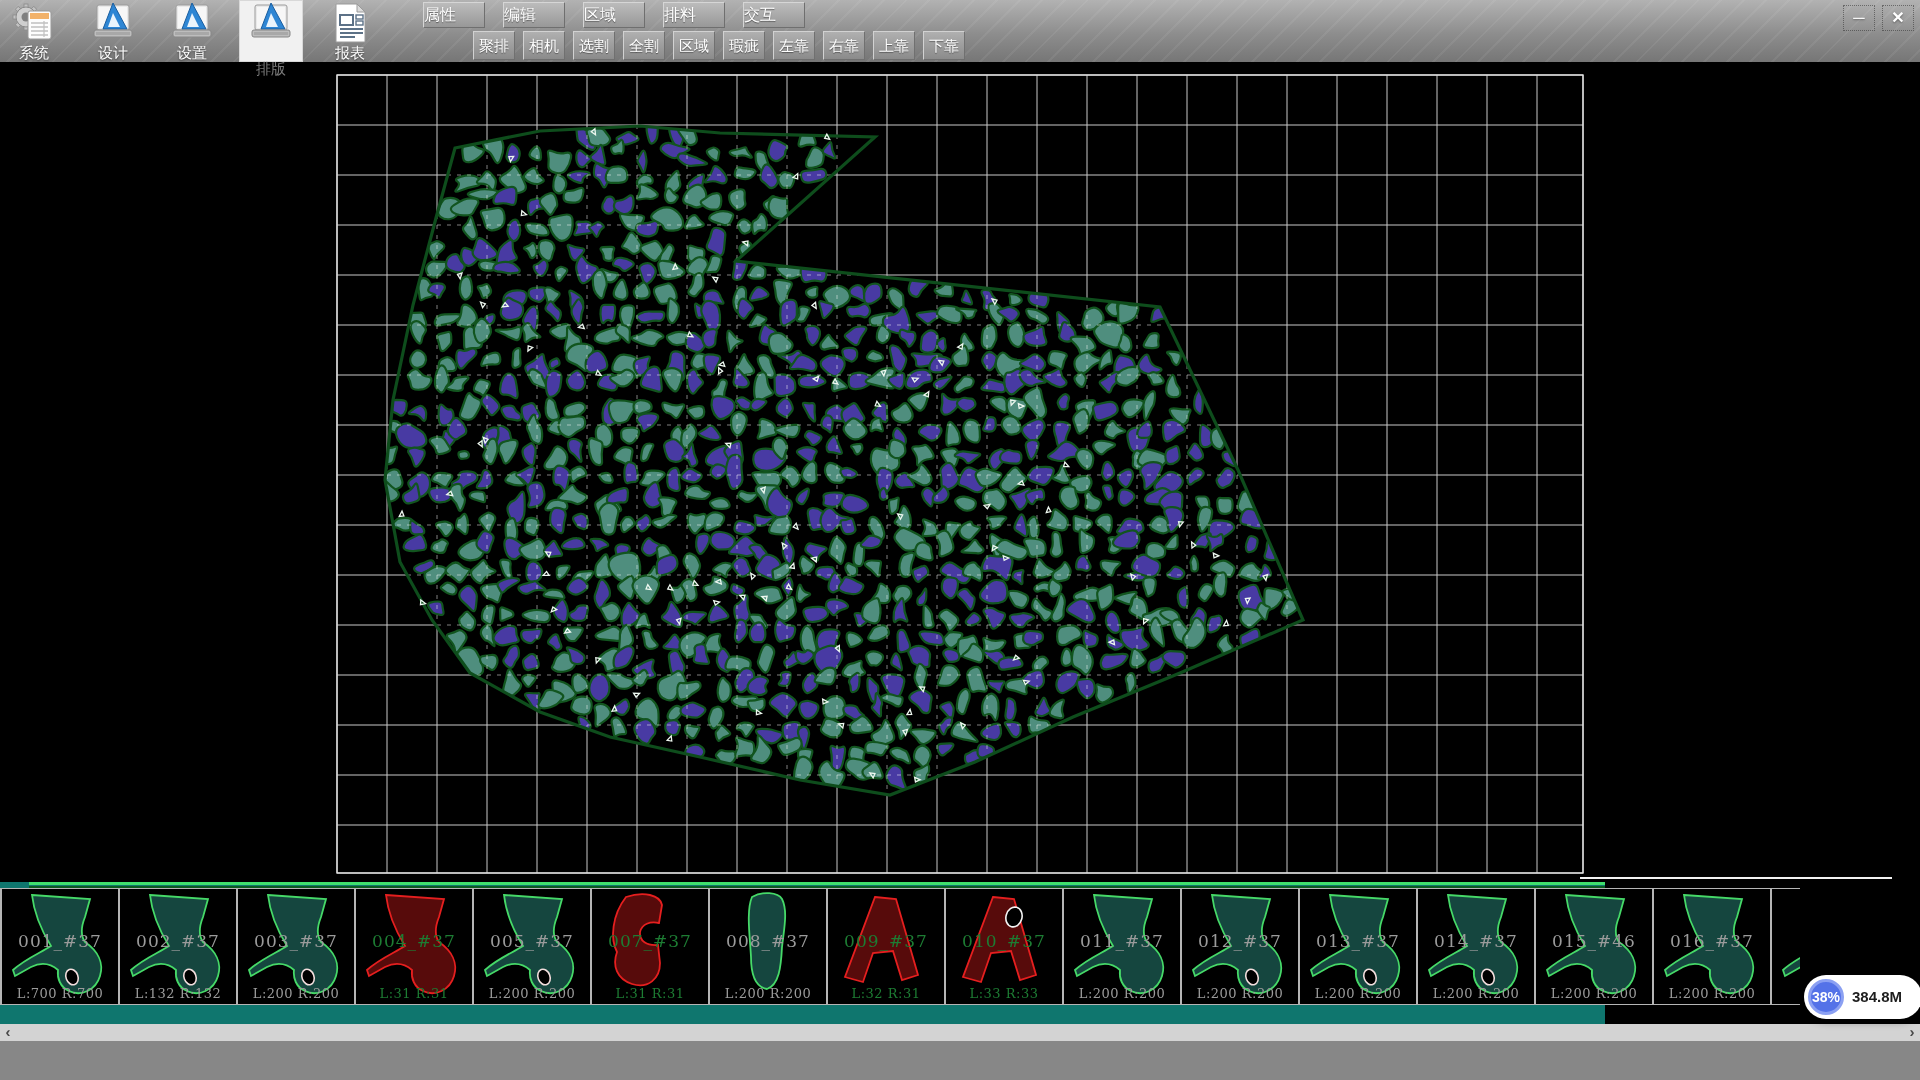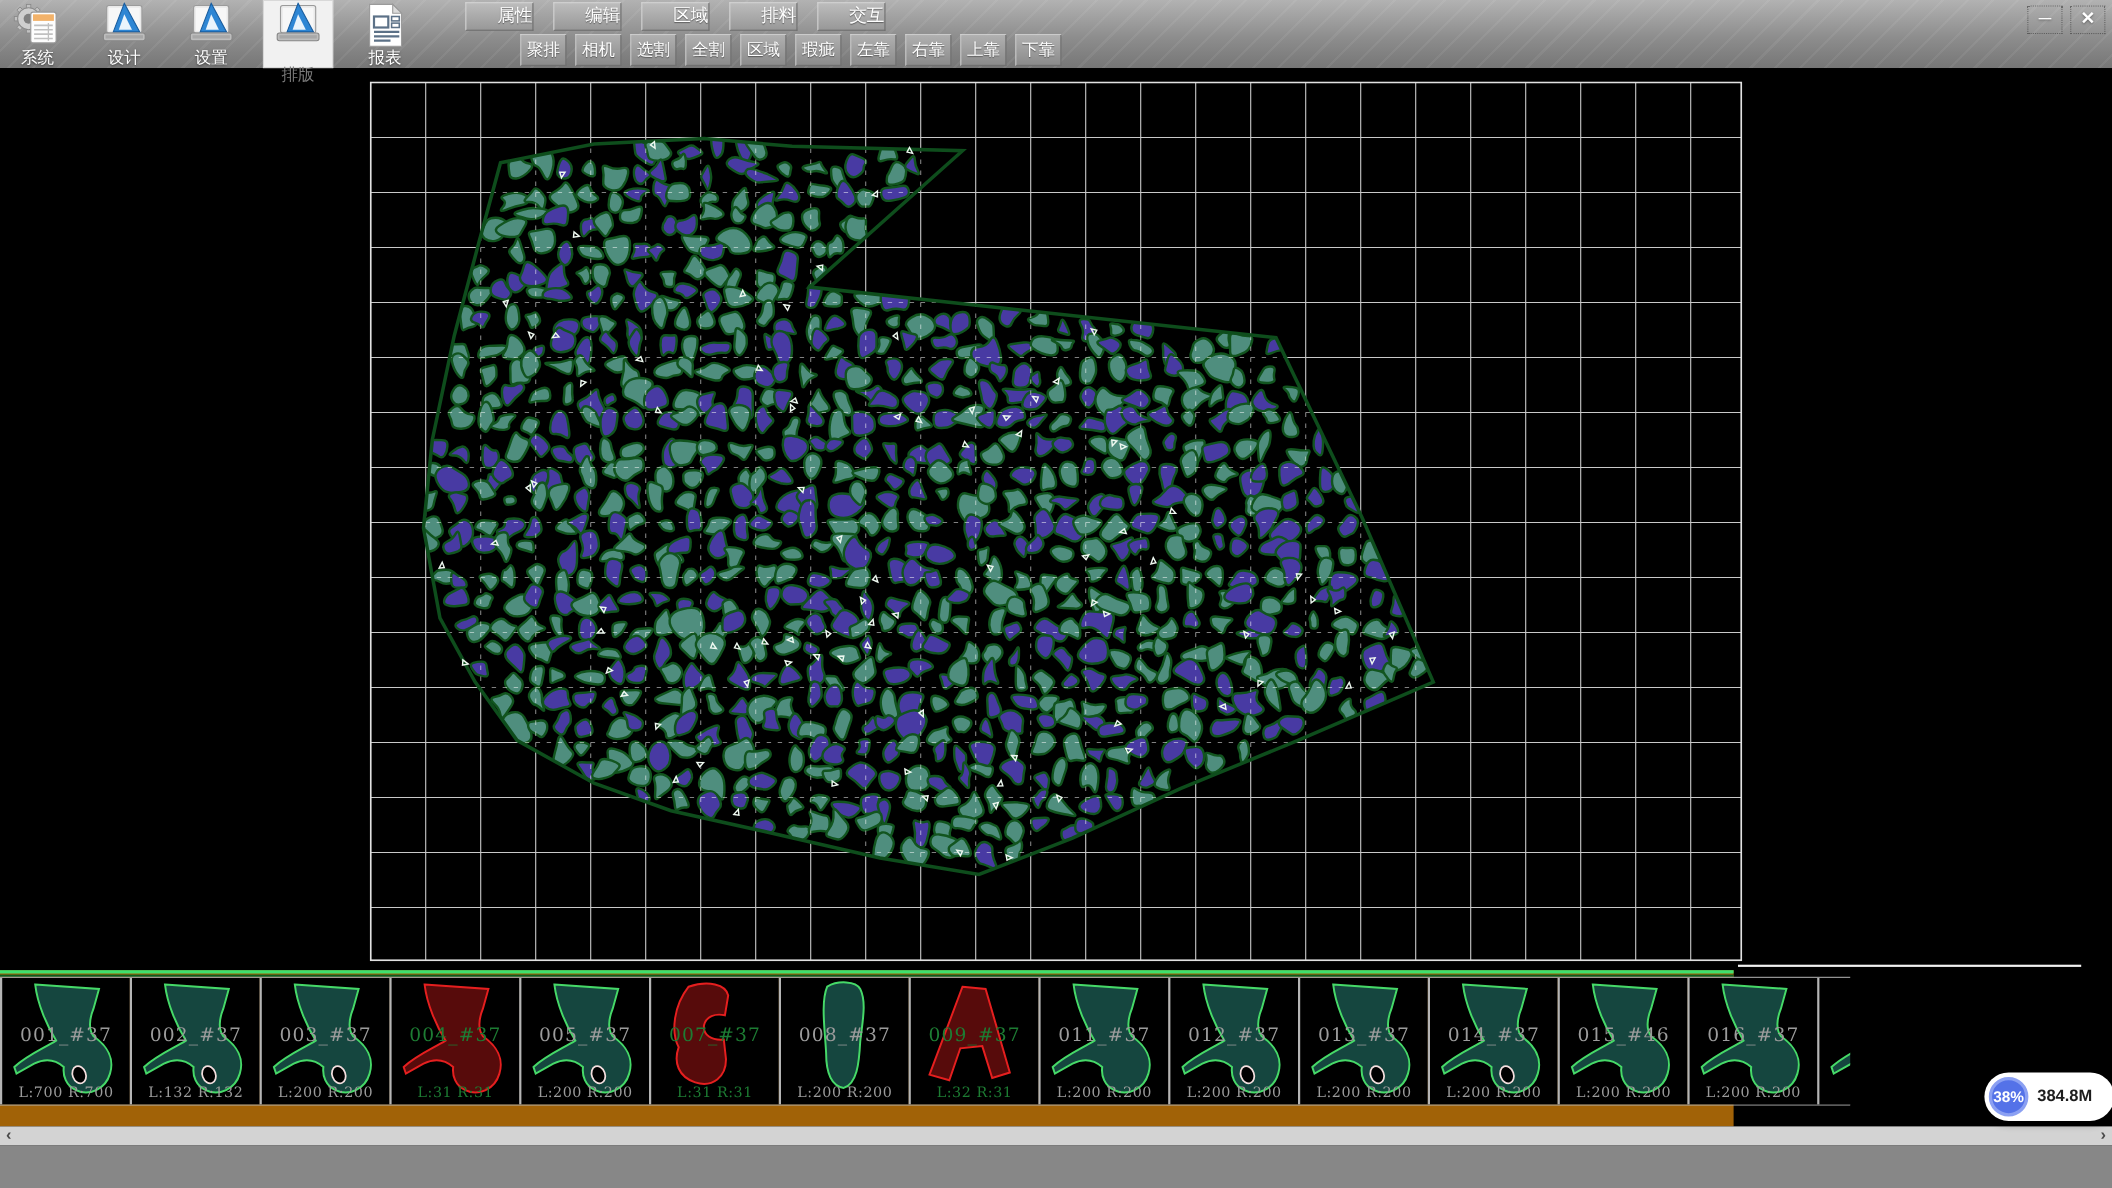--- a/index.html
+++ b/index.html
@@ -12,37 +12,37 @@
   .toolbar::after{content:"";position:absolute;inset:0;pointer-events:none;
     background:repeating-linear-gradient(135deg,rgba(255,255,255,.06) 0 2px,transparent 2px 16px);}
   .main-buttons{position:absolute;left:2px;top:0;height:62px;display:flex;gap:15px;z-index:2;}
   .main-btn{width:64px;height:62px;box-sizing:border-box;display:flex;flex-direction:column;
     align-items:center;padding-top:2px;cursor:default;}
   .main-btn.selected{background:#f1f1f1;box-shadow:inset 0 0 0 1px #d8d8d8;}
   .main-btn .icon{width:46px;height:42px;}
   .main-btn .lbl{font-size:15px;color:#fff;text-shadow:0 1px 2px rgba(0,0,0,.55);line-height:17px;}
   .main-btn.selected .lbl{color:#7a7a7a;text-shadow:none;margin-top:16px;}
   .menu-tabs{position:absolute;left:423px;top:2px;display:flex;gap:18px;z-index:2;}
-  .menu-tab{width:62px;height:26px;line-height:24px;text-align:right;color:#fff;font-size:16px;
+  .menu-tab{width:62px;height:26px;line-height:24px;text-align:left;color:#fff;font-size:16px;
     background:linear-gradient(#bcbcbc,#989898);border:1px solid;border-color:#d6d6d6 #6f6f6f #6f6f6f #d6d6d6;
     box-sizing:border-box;text-shadow:0 1px 1px rgba(0,0,0,.45);}
   .tool-buttons{position:absolute;left:425px;top:31px;display:flex;gap:8px;z-index:2;margin-left:48px;}
   .tool-btn{width:42px;height:29px;line-height:27px;text-align:center;color:#fff;font-size:15px;
     background:linear-gradient(#b0b0b0,#8b8b8b);border:1px solid;border-color:#d2d2d2 #707070 #707070 #d2d2d2;
     box-sizing:border-box;text-shadow:0 1px 1px rgba(0,0,0,.45);}
   .win-controls{position:absolute;right:6px;top:5px;display:flex;gap:7px;z-index:3;}
   .win-btn{width:30px;height:24px;color:#fff;font-size:16px;font-weight:bold;text-align:center;
     line-height:24px;border:1px dotted rgba(50,50,50,.55);text-shadow:0 1px 2px rgba(0,0,0,.4);}
 
   
   .canvas-area{position:absolute;top:62px;left:0;width:1920px;height:820px;background:#000;}
   .canvas-area svg{display:block;}
 
   
-  .parts-strip{position:absolute;top:882px;left:0;width:1576px;height:142px;background:#a16207;}
+  .parts-strip{position:absolute;top:882px;left:0;width:1576px;height:142px;background:#0f766e;padding-left:29px;}
   .strip-line1{height:3px;background:#3fe06d;}
   .strip-line2{height:2px;background:#0a5c20;margin-top:1px;}
   .cells{position:absolute;top:6px;left:0;display:flex;height:117px;
     border-top:1px solid #b5b5b5;border-bottom:1px solid #b5b5b5;box-sizing:border-box;}
   .cell{position:relative;width:116px;height:115px;background:#000;border-left:2px solid #b5b5b5;
     overflow:hidden;flex:none;}
   .cell.partial{width:28px;}
   .cell .pid{position:absolute;top:42px;left:0;width:100%;text-align:center;
     font-family:"DejaVu Serif",serif;font-size:17px;letter-spacing:1px;}
   .cell .pcounts{position:absolute;bottom:3px;left:0;width:100%;text-align:center;
@@ -1193,20 +1193,26 @@
       <path d="M42,8 C52,2 68,3 72,10 C78,22 74,40 72,58 C71,78 69,96 57,100 C45,98 41,86 41,68 C40,48 36,22 42,8 Z" fill="#15463f" stroke="#46d968" stroke-width="1.8"></path>
           </svg>
     <div class="pid" style="color:#9b9b9b">008_#37</div>
     <div class="pcounts" style="color:#9b9b9b">L:200 R:200</div></div>
         <div class="cell"><svg width="116" height="114" viewBox="0 0 116 114">
       <path d="M47,8 L68,10 L90,86 L74,91 L65,62 L45,64 L35,93 L17,88 Z" fill="#570b0b" stroke="#e51f1f" stroke-width="1.8"></path>
           </svg>
     <div class="pid" style="color:#1d7c33">009_#37</div>
     <div class="pcounts" style="color:#1d7c33">L:32 R:31</div></div>
         <div class="cell"><svg width="116" height="114" viewBox="0 0 116 114">
+      <path d="M47,8 L68,10 L90,86 L74,91 L65,62 L45,64 L35,93 L17,88 Z" fill="#570b0b" stroke="#e51f1f" stroke-width="1.8"></path>
+            <ellipse cx="68" cy="28" rx="8" ry="10" fill="#000" stroke="#f3f3f3" stroke-width="1.6" transform="rotate(15 68 28)"></ellipse>
+          </svg>
+    <div class="pid" style="color:#1d7c33">010_#37</div>
+    <div class="pcounts" style="color:#1d7c33">L:33 R:33</div></div>
+        <div class="cell"><svg width="116" height="114" viewBox="0 0 116 114">
       <path d="M30,6 L88,10 L83,28 C79,38 78,46 83,53 C96,62 102,74 98,87 C94,101 79,108 67,102 C58,98 55,89 56,81 C48,74 39,73 29,78 L13,87 L11,81 C23,70 38,64 49,57 C41,44 32,24 30,6 Z" fill="#15463f" stroke="#46d968" stroke-width="1.8"></path>
           </svg>
     <div class="pid" style="color:#9b9b9b">011_#37</div>
     <div class="pcounts" style="color:#9b9b9b">L:200 R:200</div></div>
         <div class="cell"><svg width="116" height="114" viewBox="0 0 116 114">
       <path d="M30,6 L88,10 L83,28 C79,38 78,46 83,53 C96,62 102,74 98,87 C94,101 79,108 67,102 C58,98 55,89 56,81 C48,74 39,73 29,78 L13,87 L11,81 C23,70 38,64 49,57 C41,44 32,24 30,6 Z" fill="#15463f" stroke="#46d968" stroke-width="1.8"></path>
             <ellipse cx="70" cy="88" rx="6" ry="8" fill="#000" stroke="#f3dede" stroke-width="1.6" transform="rotate(-20 70 88)"></ellipse>
           </svg>
     <div class="pid" style="color:#9b9b9b">012_#37</div>
     <div class="pcounts" style="color:#9b9b9b">L:200 R:200</div></div>

